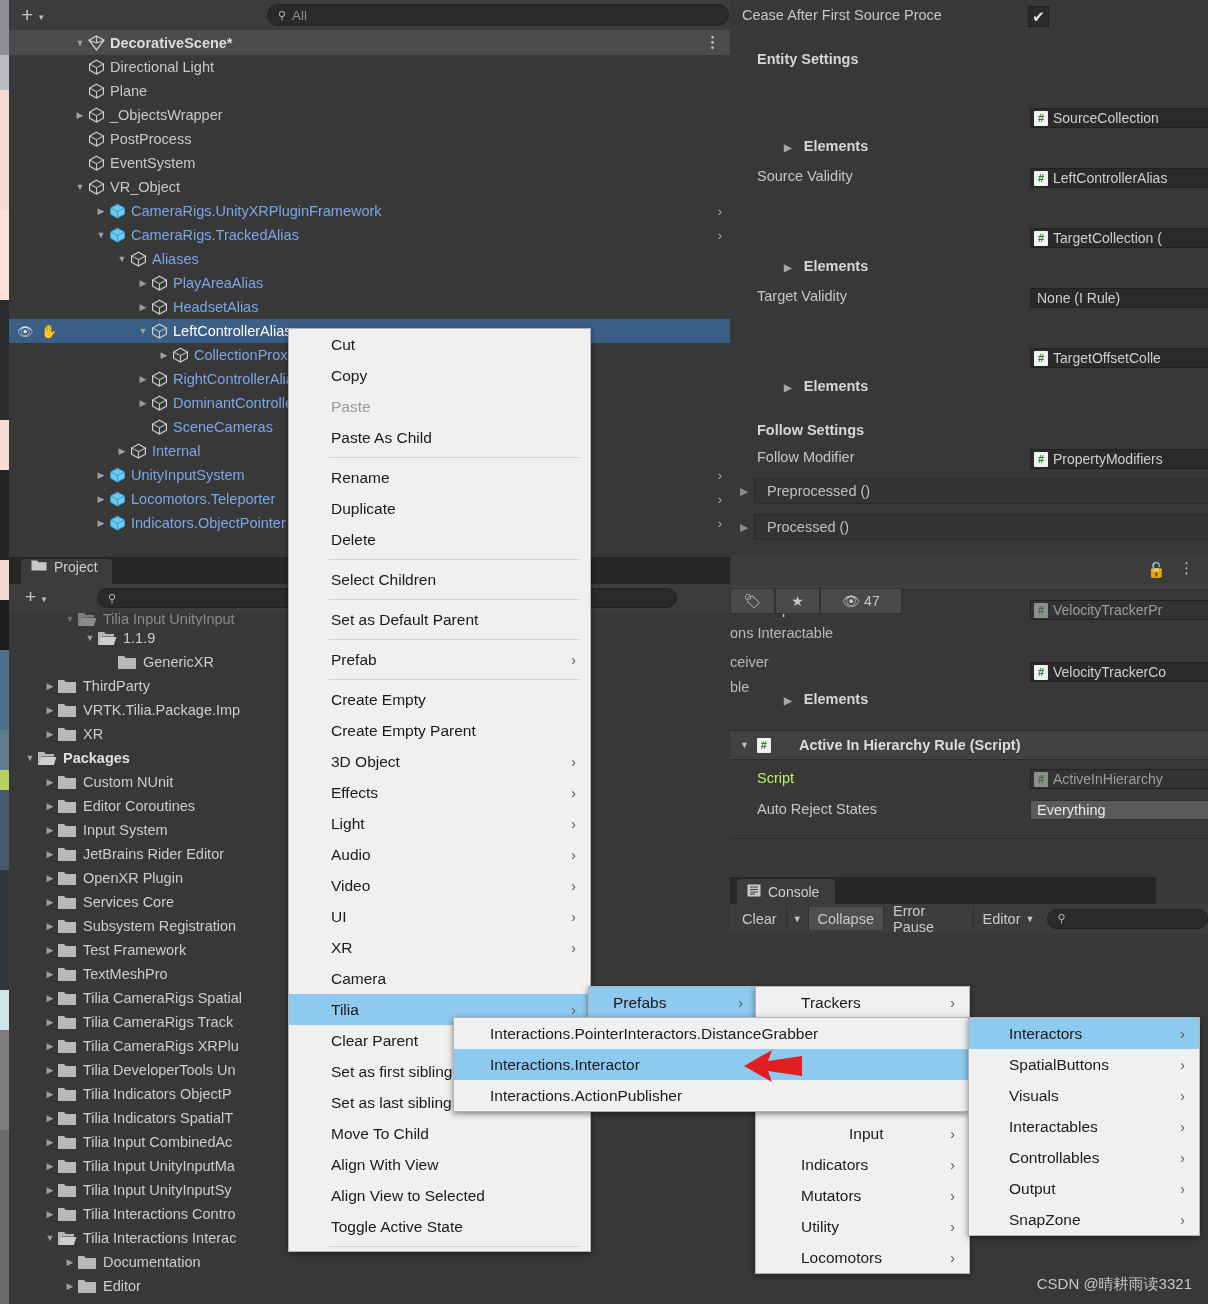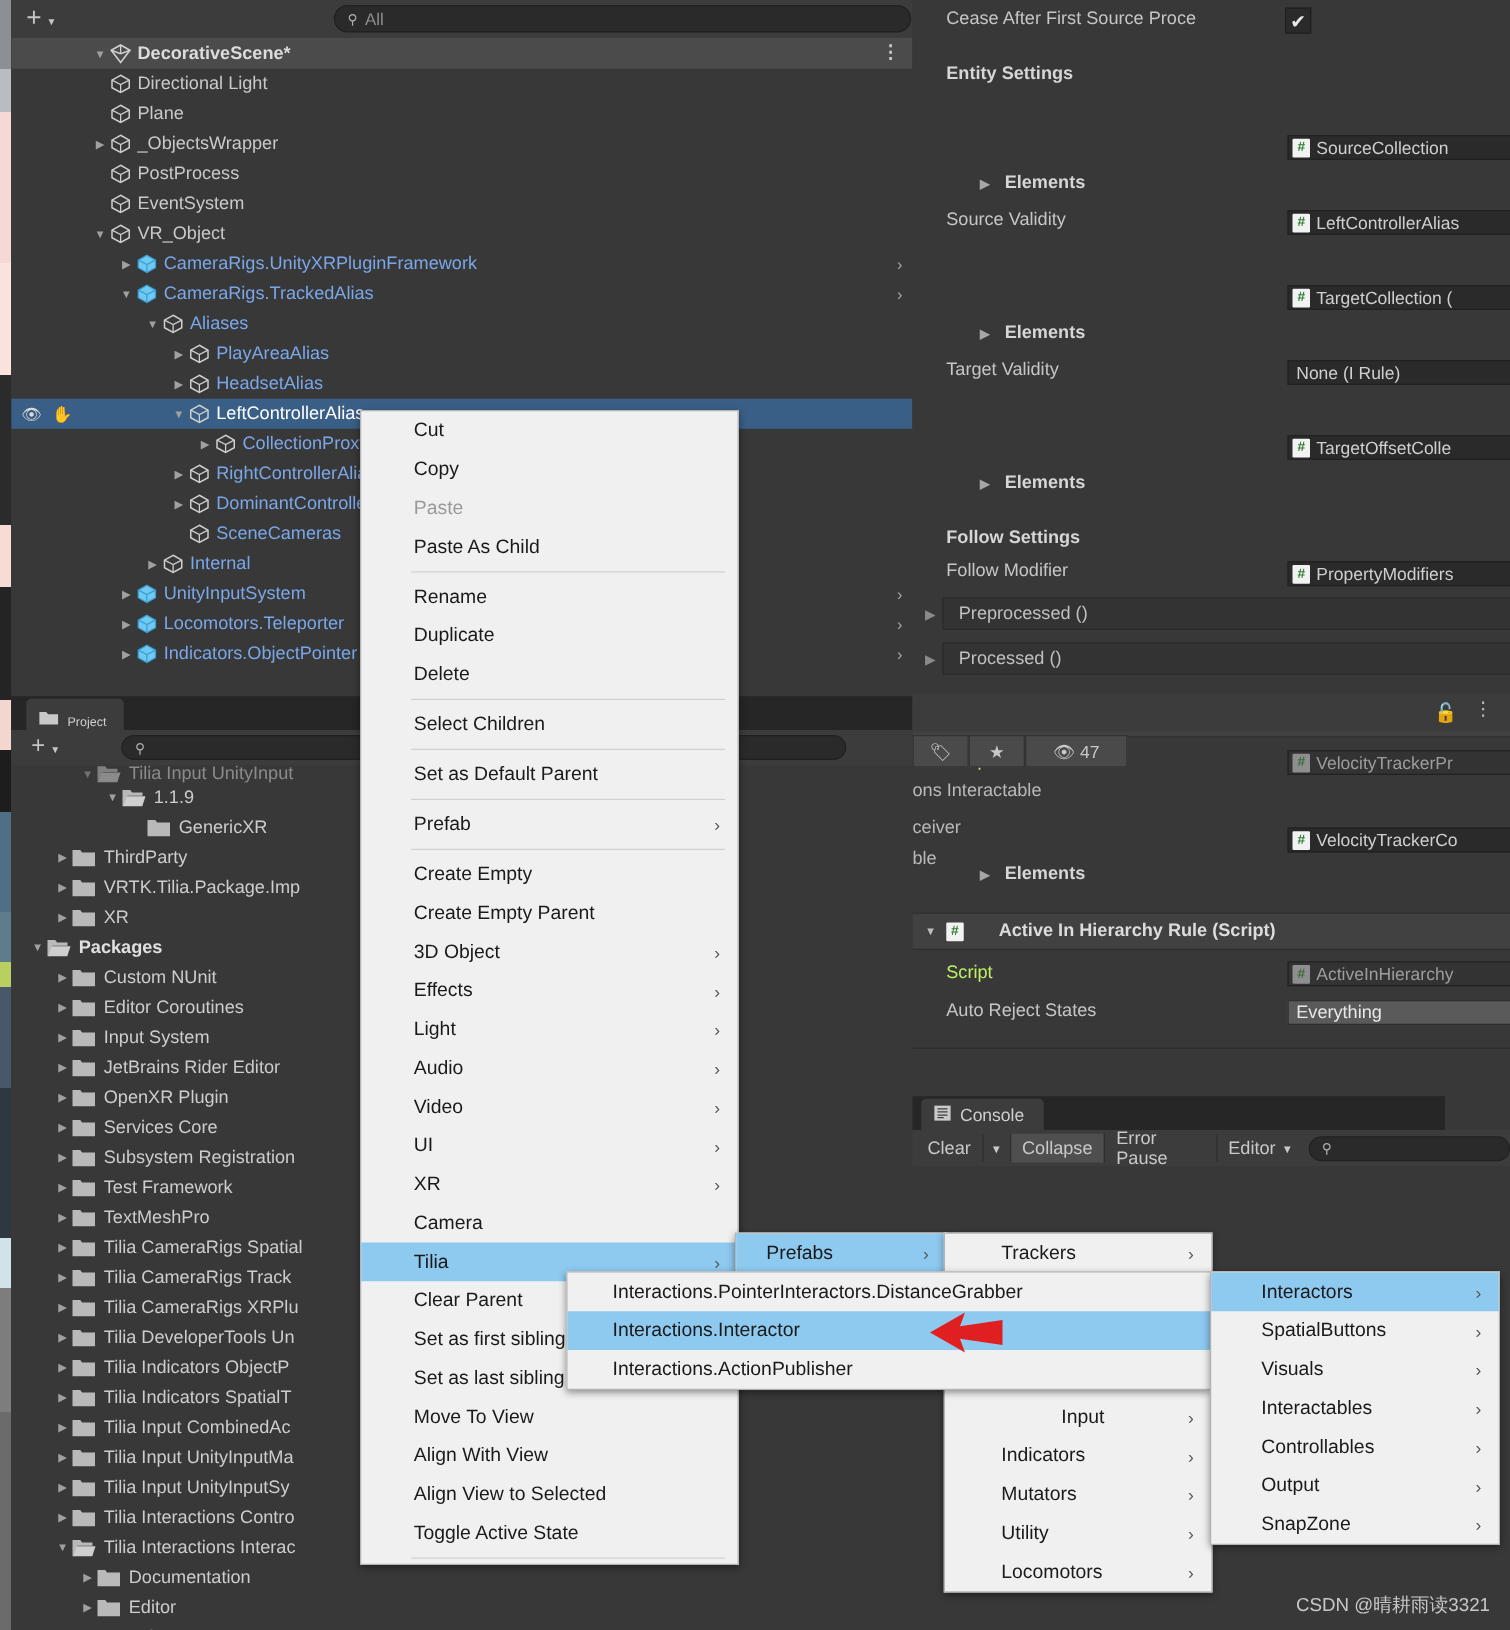--- a/index.html
+++ b/index.html
@@ -60,22 +60,22 @@
   .gobj-ico svg { width:19px; height:18px; display:block; }
   .prefab-ico svg { width:19px; height:18px; display:block; }
   .row-chevron { position:absolute; right:8px; color:#a8a8a8; font-size:13px; }
   .hdots { position:absolute; right:10px; top:3px; color:#c8c8c8; font-size:15px; letter-spacing:0; line-height:18px; }
   .vis-icons { position:absolute; left:8px; display:flex; gap:8px; align-items:center; color:#dcdcdc; font-size:13px;}
 
   
   #project { left:9px; top:557px; width:721px; height:747px; background:#383838; }
   #proj-tabbar { position:absolute; left:0; top:0; width:721px; height:27px; background:#262626; }
   #proj-tab { position:absolute; left:12px; top:2px; height:25px; background:#3c3c3c;
-     border-radius:4px 4px 0 0; display:flex; align-items:flex-end; padding:0 14px 0 10px;
-     color:#cfcfcf; font-size:10px; gap:7px;}
+     border-radius:4px 4px 0 0; display:flex; align-items:flex-start; padding:0 14px 0 10px;
+     color:#cfcfcf; font-size:14px; gap:7px;}
   #proj-toolbar { position:absolute; left:0; top:27px; width:721px; height:28px; background:#3c3c3c; }
   #proj-plus { position:absolute; left:16px; top:2px; color:#c4c4c4; font-size:19px;
      display:flex; align-items:center; gap:4px; cursor:pointer;}
   #proj-plus .tri { font-size:8px; position:relative; top:2px;}
   #proj-search { position:absolute; left:88px; top:4px; width:580px; height:20px;
      background:#2a2a2a; border:1px solid #212121; border-radius:10px; display:flex; align-items:center;
      padding-left:10px; color:#8f8f8f; font-size:12px; }
   #proj-body { position:absolute; left:0; top:55px; width:721px; height:692px; background:#383838; overflow:hidden;}
   .prow { height:24px; display:flex; align-items:center; font-size:14.5px; color:#cdcdcd; }
   .prow.bold { font-weight:bold; color:#e0e0e0; }
@@ -742,21 +742,21 @@
               </svg>
             </span>
             <span>Runtime</span>
           </div>
         </div>
     </div>
   </div>
 
   <div id="inspector" class="panel">
 
-    <div class="insp-line" style="left:27px; top:7px;text-align:center;">Cease After First Source Proce</div>
+    <div class="insp-line" style="left:12px; top:7px;text-align:center;">Cease After First Source Proce</div>
     <div class="chk" style="left:1028px; top:6px; left:298px;">
       <span>✔</span>
     </div>
 
     <div class="insp-line insp-bold" style="left:27px; top:51px;">Entity Settings</div>
 
     <div class="objfield" style="left:300px; top:108px; width:190px;">
       <span class="sc-ico">#</span>
       <span>SourceCollection</span>
     </div>
@@ -982,21 +982,21 @@
       <div class="mi">
         <span>Clear Parent</span>
       </div>
       <div class="mi">
         <span>Set as first sibling</span>
       </div>
       <div class="mi">
         <span>Set as last sibling</span>
       </div>
       <div class="mi">
-        <span>Move To View</span>
+        <span>Move To Child</span>
       </div>
       <div class="mi">
         <span>Align With View</span>
       </div>
       <div class="mi">
         <span>Align View to Selected</span>
       </div>
       <div class="mi">
         <span>Toggle Active State</span>
       </div>

